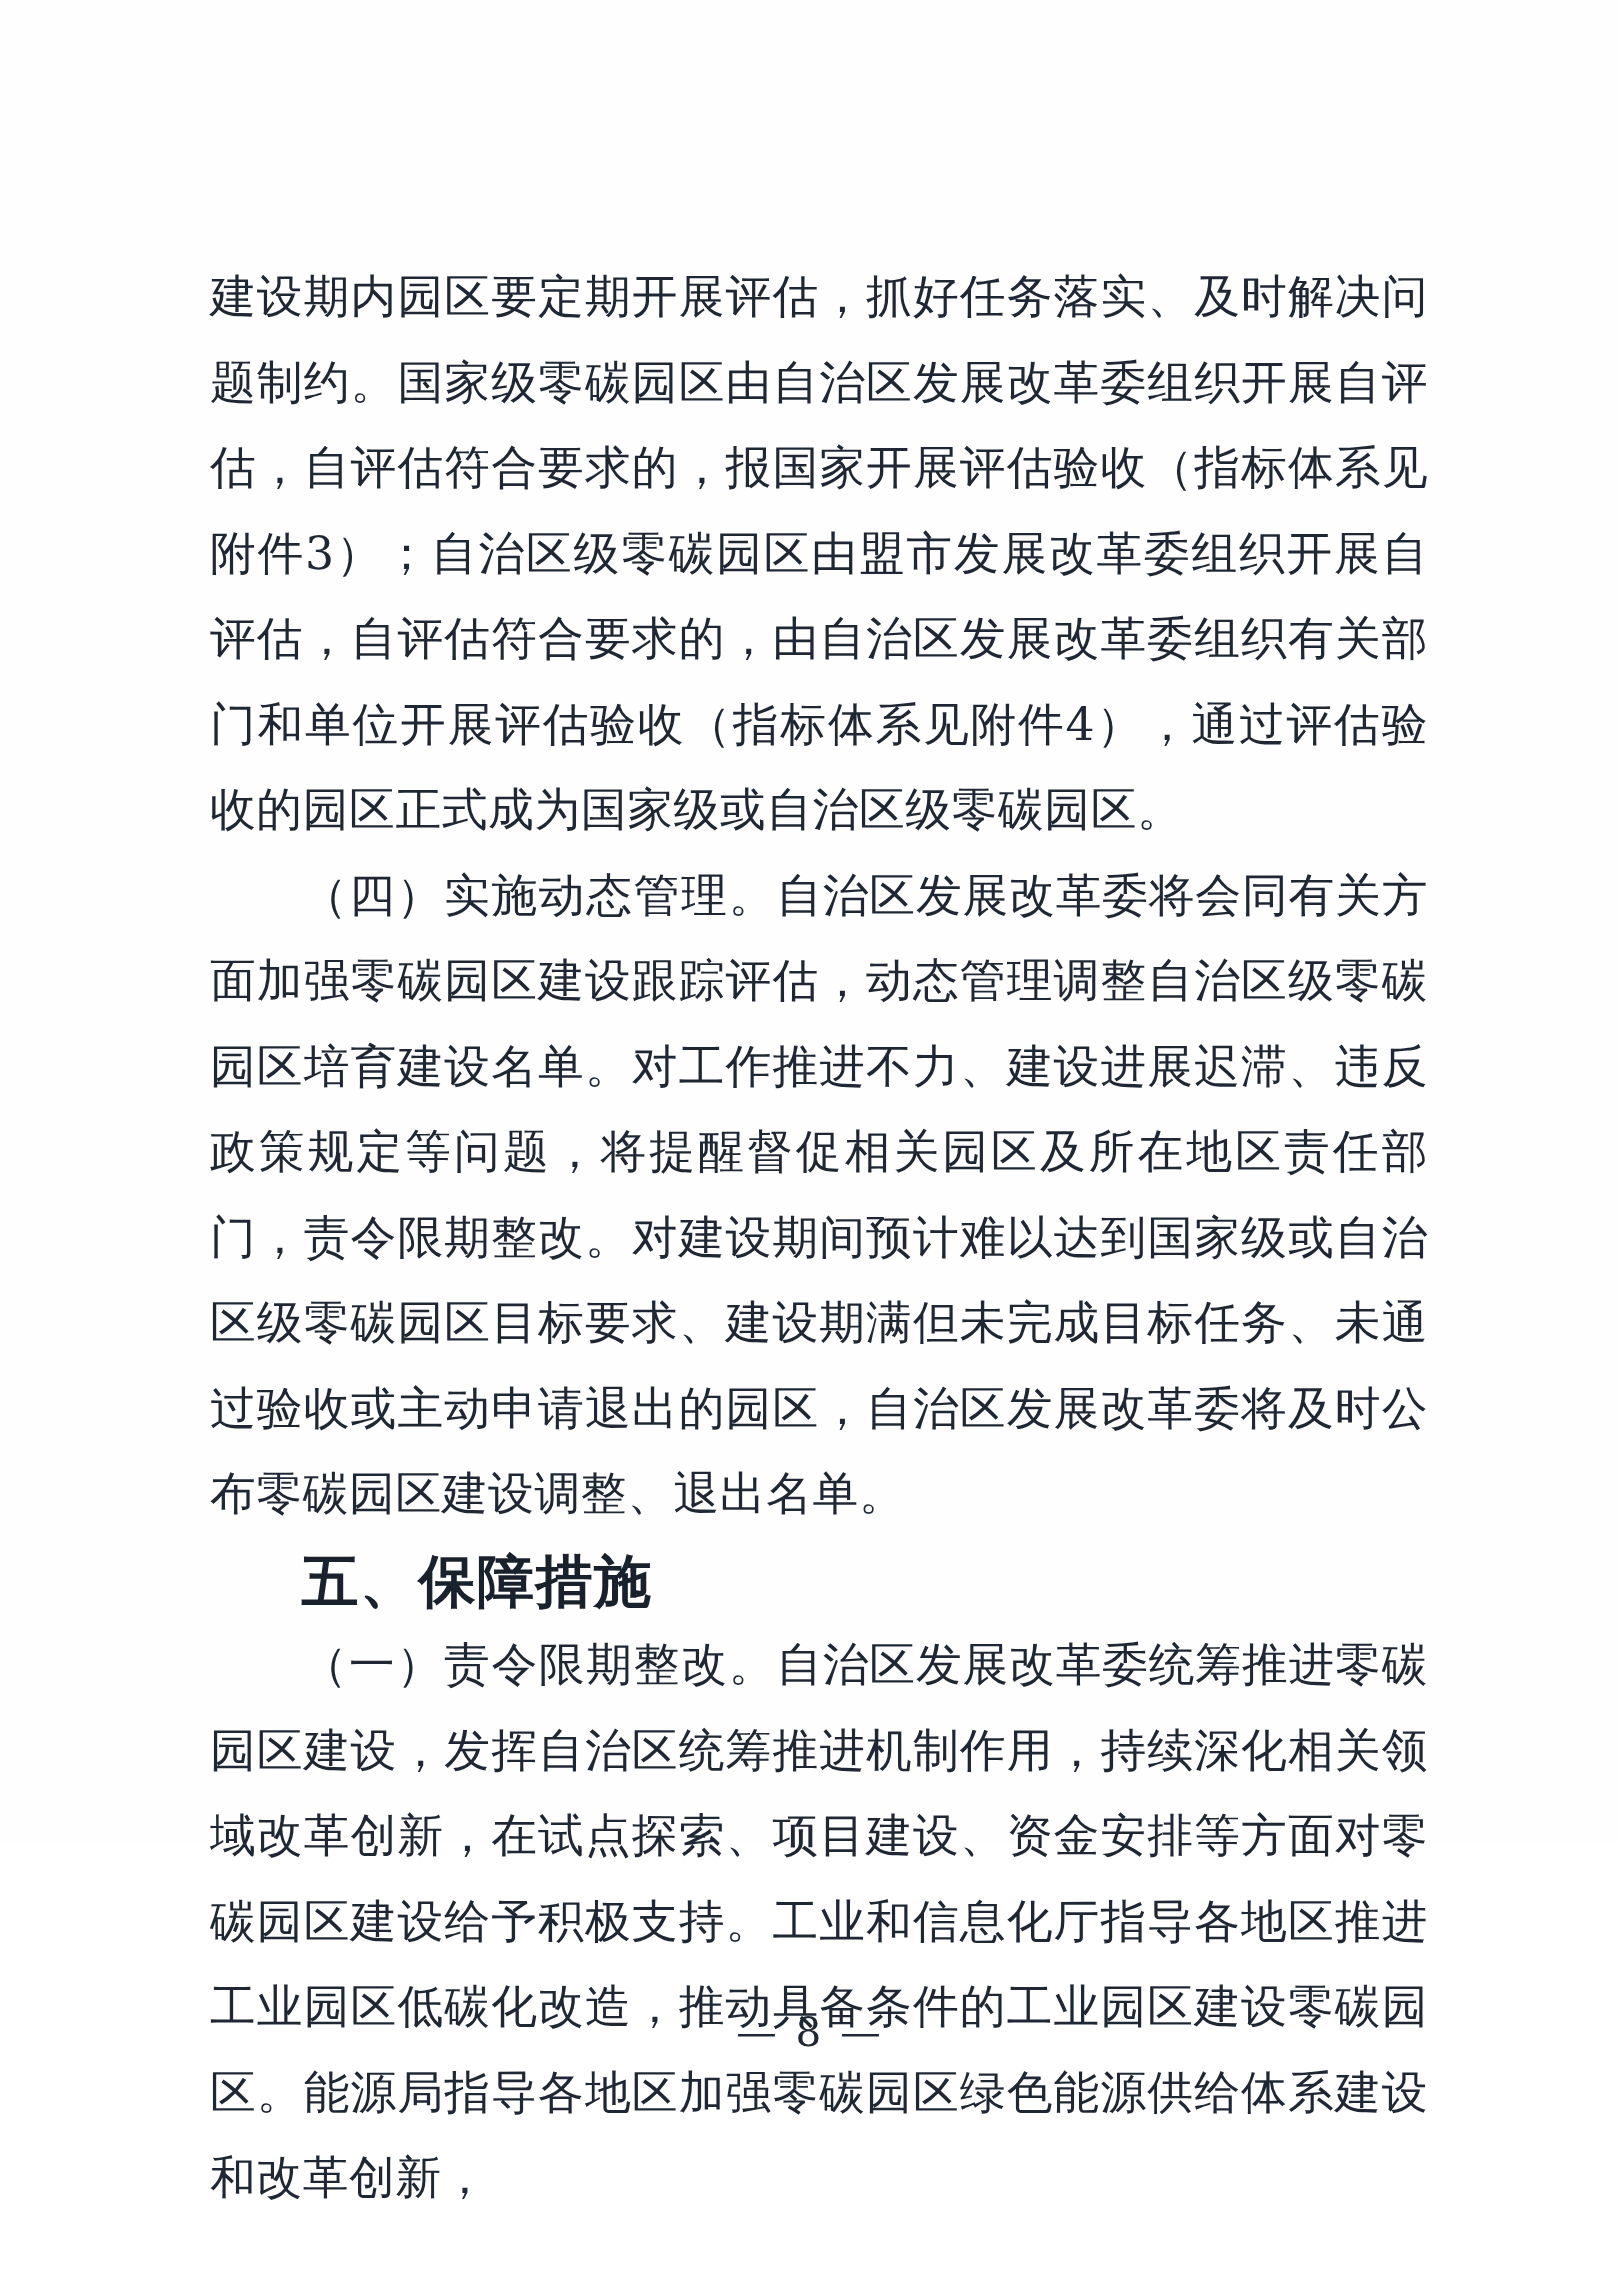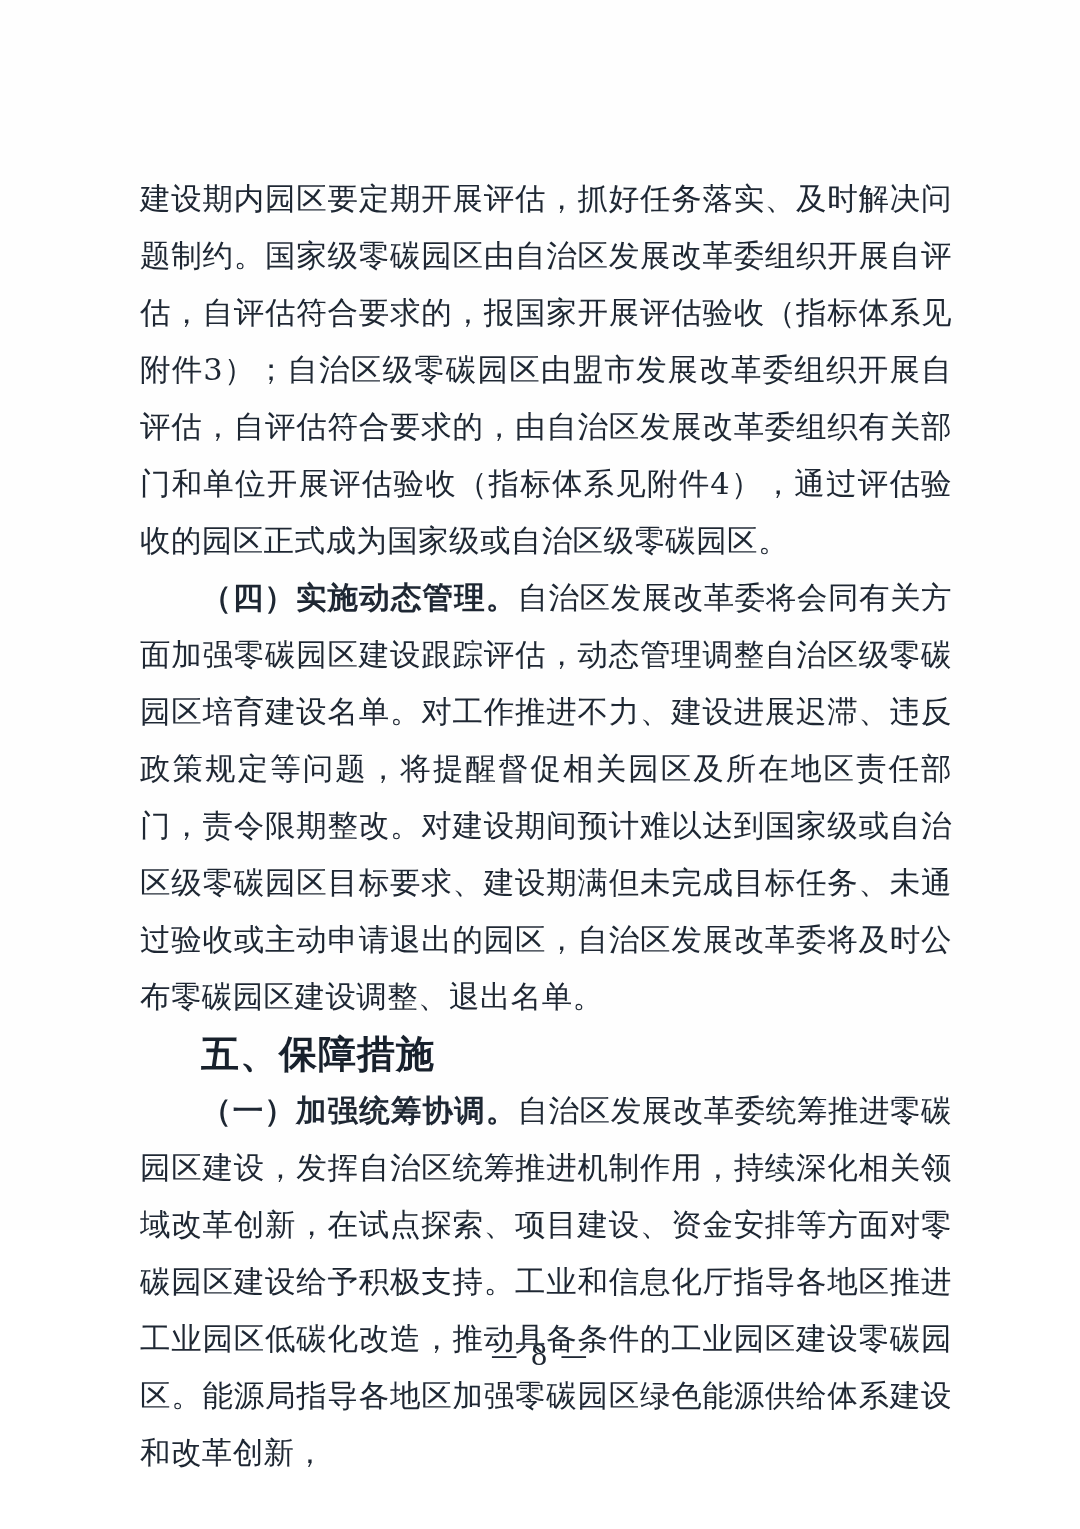--- a/index.html
+++ b/index.html
@@ -45,21 +45,21 @@
   .heading {
     font-size: 38px;
     line-height: 57px;
     font-weight: bold;
     text-indent: 61px;
     margin: 0;
     color: #18212c;
     letter-spacing: 1px;
   }
   .lead-bold {
-    font-weight: bold;
+    font-weight: normal;
     letter-spacing: 1px;
   }
   .footer {
     position: absolute;
     left: 0;
     top: 1340px;
     width: 1080px;
     text-align: center;
     font-size: 27px;
     color: #1e2733;
@@ -72,18 +72,18 @@
 
 <div class="page">
   <div class="content">
 
     <p class="para">建设期内园区要定期开展评估，抓好任务落实、及时解决问题制约。国家级零碳园区由自治区发展改革委组织开展自评估，自评估符合要求的，报国家开展评估验收（指标体系见附件3）；自治区级零碳园区由盟市发展改革委组织开展自评估，自评估符合要求的，由自治区发展改革委组织有关部门和单位开展评估验收（指标体系见附件4），通过评估验收的园区正式成为国家级或自治区级零碳园区。</p>
 
     <p class="para indent"><span class="lead-bold">（四）实施动态管理。</span><span>自治区发展改革委将会同有关方面加强零碳园区建设跟踪评估，动态管理调整自治区级零碳园区培育建设名单。对工作推进不力、建设进展迟滞、违反政策规定等问题，将提醒督促相关园区及所在地区责任部门，责令限期整改。对建设期间预计难以达到国家级或自治区级零碳园区目标要求、建设期满但未完成目标任务、未通过验收或主动申请退出的园区，自治区发展改革委将及时公布零碳园区建设调整、退出名单。</span></p>
 
     <p class="heading">五、保障措施</p>
 
-    <p class="para indent"><span class="lead-bold">（一）加强统筹协调。</span><span>自治区发展改革委统筹推进零碳园区建设，发挥自治区统筹推进机制作用，持续深化相关领域改革创新，在试点探索、项目建设、资金安排等方面对零碳园区建设给予积极支持。工业和信息化厅指导各地区推进工业园区低碳化改造，推动具备条件的工业园区建设零碳园区。能源局指导各地区加强零碳园区绿色能源供给体系建设和改革创新，</span></p>
+    <p class="para indent"><span class="lead-bold">（一）责令限期整改。</span><span>自治区发展改革委统筹推进零碳园区建设，发挥自治区统筹推进机制作用，持续深化相关领域改革创新，在试点探索、项目建设、资金安排等方面对零碳园区建设给予积极支持。工业和信息化厅指导各地区推进工业园区低碳化改造，推动具备条件的工业园区建设零碳园区。能源局指导各地区加强零碳园区绿色能源供给体系建设和改革创新，</span></p>
 
   </div>
 
   <div class="footer">— 8 —</div>
 </div>
 
 </body></html>

